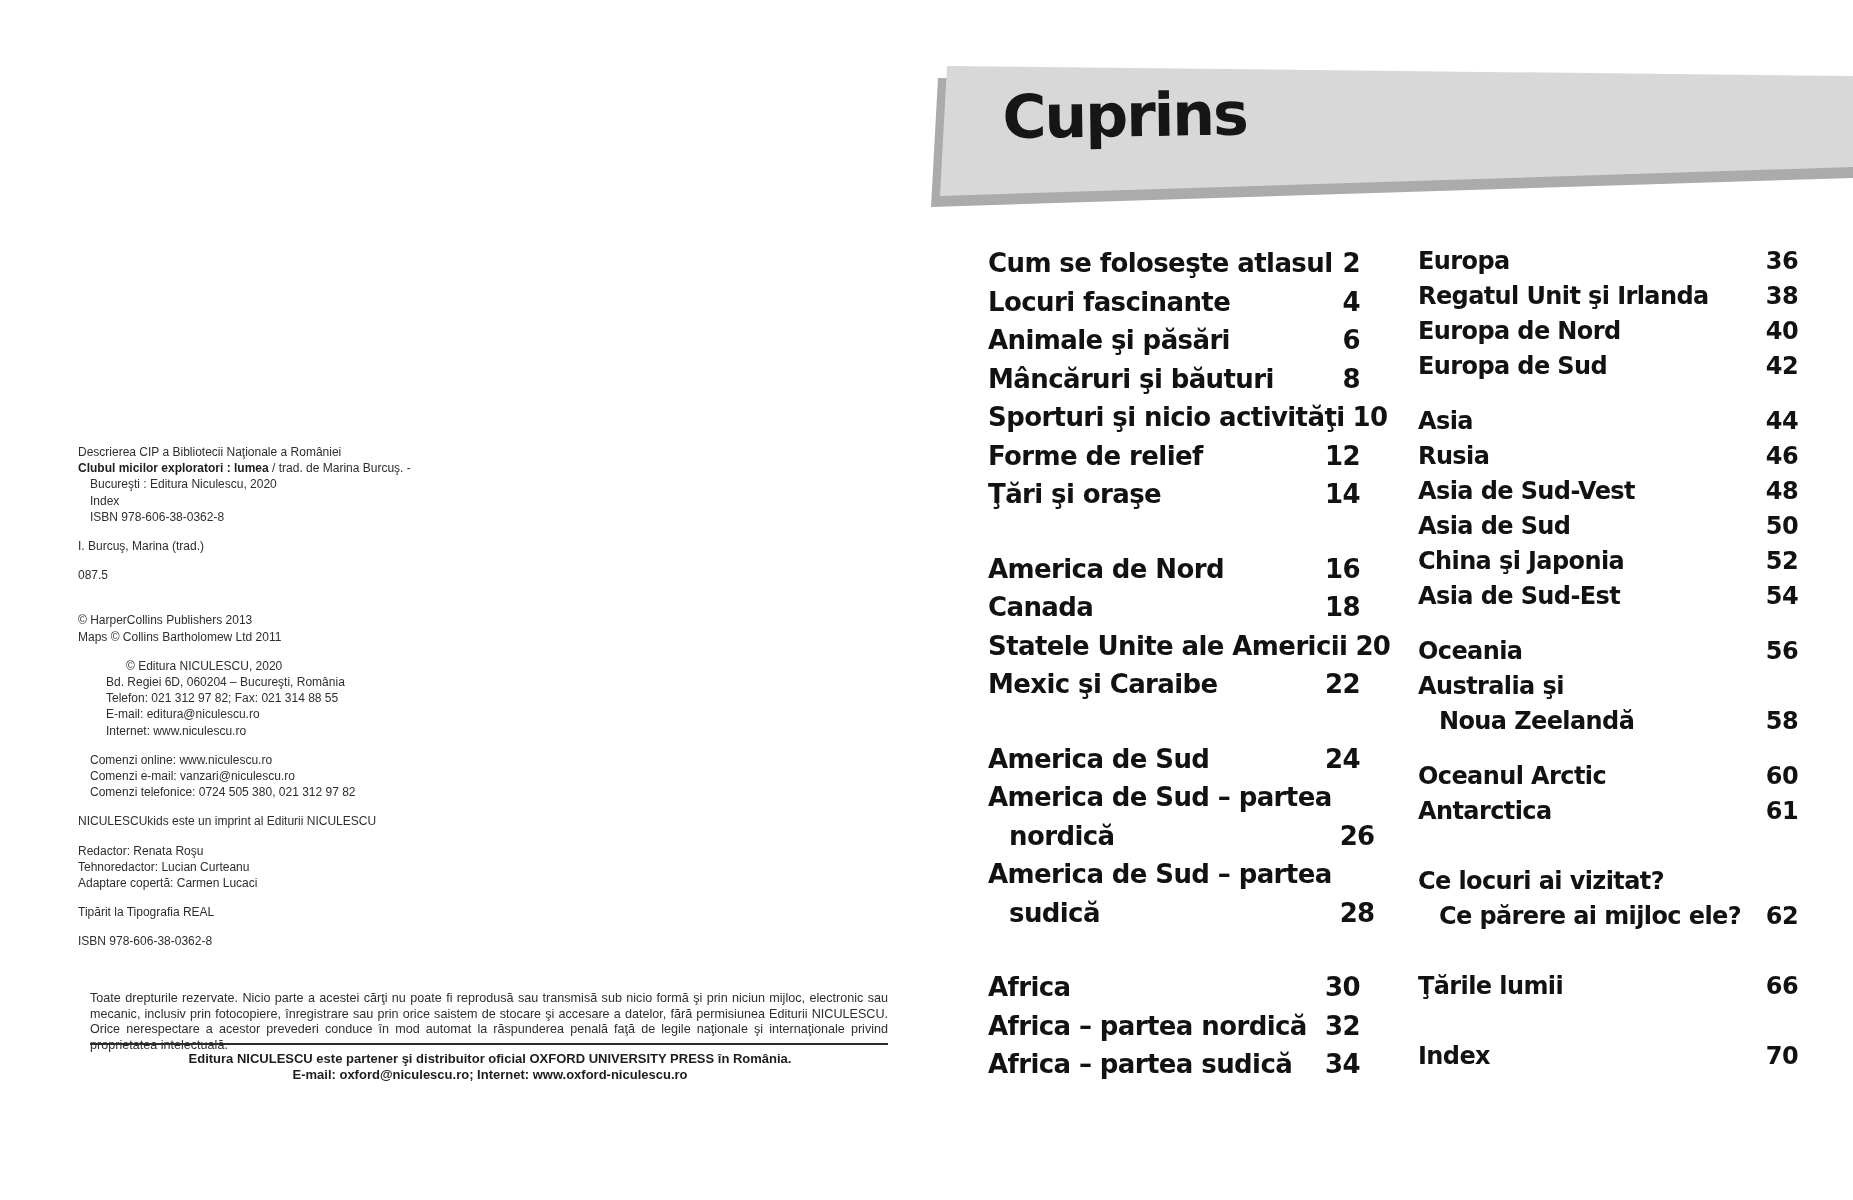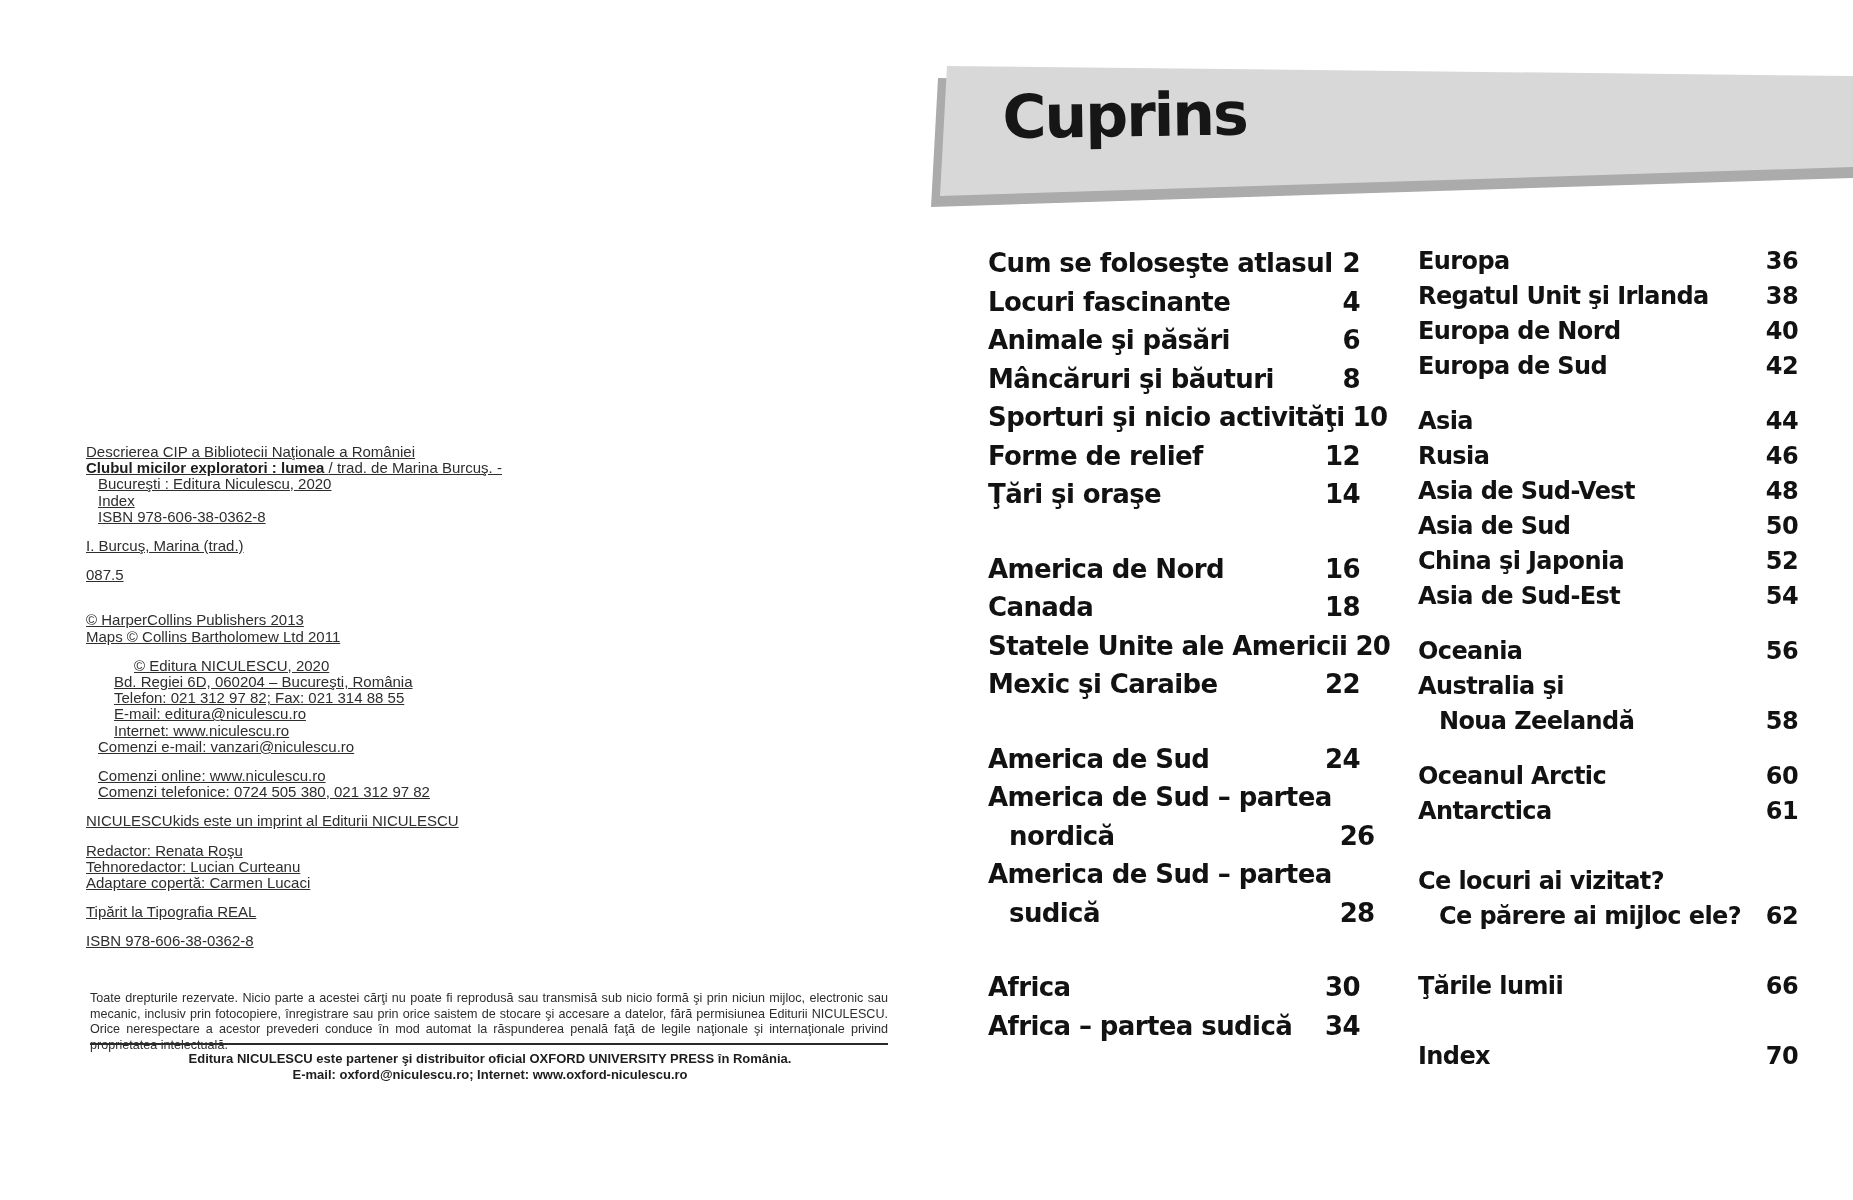--- a/index.html
+++ b/index.html
@@ -1,21 +1,21 @@
 <!DOCTYPE html>
 <html><head>
 <meta charset="utf-8">
 <style>
   html,body{margin:0;padding:0;background:#ffffff;}
   #stage{position:relative;width:1853px;height:1200px;background:#ffffff;overflow:hidden;
          font-family:"Liberation Sans",sans-serif;color:#2b2b2b;}
 
   
-  #colophon{position:absolute;left:86px;top:444px;width:800px;
-            font-size:15px;line-height:16.2px;color:#2e2e2e;text-decoration:underline;}
+  #colophon{position:absolute;left:78px;top:444px;width:800px;
+            font-size:12px;line-height:16.2px;color:#2e2e2e;}
   .cline{white-space:pre-wrap;}
   .cline .b{font-weight:bold;color:#1d1d1d;}
   .cline .i{font-style:italic;}
   .g1{margin-top:13px;}
   .g2{margin-top:29px;}
 
   #legal-para{position:absolute;left:90px;top:991px;width:798px;margin:0;
               font-size:12.6px;line-height:15.6px;text-align:justify;color:#2e2e2e;}
   #legal-rule{position:absolute;left:90px;top:1043px;width:798px;height:2px;
               background:#2a2a2a;border:0;margin:0;}
@@ -57,22 +57,22 @@
         <div class="cline" style="padding-left: 12px;"><span>ISBN 978-606-38-0362-8</span></div>
         <div class="cline g1" style="padding-left: 0px;"><span>I. Burcuş, Marina (trad.)</span></div>
         <div class="cline g1" style="padding-left: 0px;"><span>087.5</span></div>
         <div class="cline g2" style="padding-left: 0px;"><span>© HarperCollins Publishers 2013</span></div>
         <div class="cline" style="padding-left: 0px;"><span>Maps © Collins Bartholomew Ltd 2011</span></div>
         <div class="cline g1" style="padding-left: 0px; margin-left: 48px;"><span>© Editura NICULESCU, 2020</span></div>
         <div class="cline" style="padding-left: 28px;"><span>Bd. Regiei 6D, 060204 – Bucureşti, România</span></div>
         <div class="cline" style="padding-left: 28px;"><span>Telefon: 021 312 97 82; Fax: 021 314 88 55</span></div>
         <div class="cline" style="padding-left: 28px;"><span>E-mail: editura@niculescu.ro</span></div>
         <div class="cline" style="padding-left: 28px;"><span>Internet: www.niculescu.ro</span></div>
+        <div class="cline g1" style="padding-left: 12px;"><span>Comenzi online: www.niculescu.ro</span></div>
         <div class="cline" style="padding-left: 12px;"><span>Comenzi e-mail: vanzari@niculescu.ro</span></div>
-        <div class="cline g1" style="padding-left: 12px;"><span>Comenzi online: www.niculescu.ro</span></div>
         <div class="cline" style="padding-left: 12px;"><span>Comenzi telefonice: 0724 505 380, 021 312 97 82</span></div>
         <div class="cline g1" style="padding-left: 0px;"><span>NICULESCUkids este un imprint al Editurii NICULESCU</span></div>
         <div class="cline g1" style="padding-left: 0px;"><span>Redactor: Renata Roşu</span></div>
         <div class="cline" style="padding-left: 0px;"><span>Tehnoredactor: Lucian Curteanu</span></div>
         <div class="cline" style="padding-left: 0px;"><span>Adaptare copertă: Carmen Lucaci</span></div>
         <div class="cline g1" style="padding-left: 0px;"><span>Tipărit la Tipografia REAL</span></div>
         <div class="cline g1" style="padding-left: 0px;"><span>ISBN 978-606-38-0362-8</span></div>
       </div>
     <p id="legal-para">Toate drepturile rezervate. Nicio parte a acestei cărţi nu poate fi reprodusă sau transmisă sub nicio formă şi prin niciun mijloc, electronic sau mecanic, inclusiv prin fotocopiere, înregistrare sau prin orice saistem de stocare şi accesare a datelor, fără permisiunea Editurii NICULESCU. Orice nerespectare a acestor prevederi conduce în mod automat la răspunderea penală faţă de legile naţionale şi internaţionale privind proprietatea intelectuală.</p>
     <hr id="legal-rule">
@@ -174,20 +174,26 @@
           <div class="tnum">28</div>
         </div>
         <div class="trow gap-lg">
           <div class="tlabel">
             <div>Africa</div>
           </div>
           <div class="tnum">30</div>
         </div>
         <div class="trow">
           <div class="tlabel">
+            <div>Africa – partea nordică</div>
+          </div>
+          <div class="tnum">32</div>
+        </div>
+        <div class="trow">
+          <div class="tlabel">
             <div>Africa – partea sudică</div>
           </div>
           <div class="tnum">34</div>
         </div>
       </div>
     <div id="toc-right" class="toc-col">
         <div class="trow">
           <div class="tlabel">
             <div>Europa</div>
           </div>

